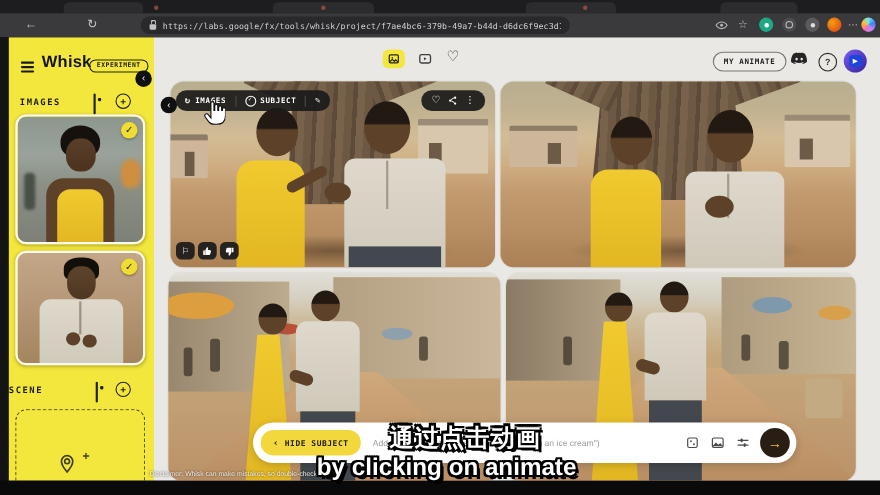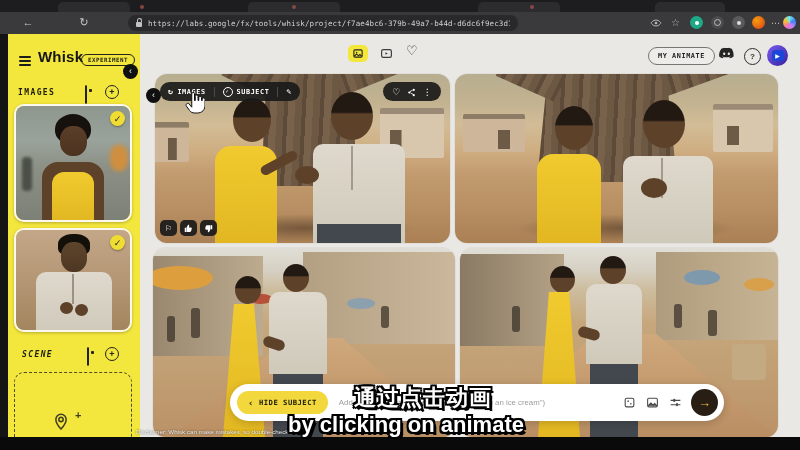--- a/index.html
+++ b/index.html
@@ -191,21 +191,21 @@
       <div class="abs" style="left:0;top:0;right:0;bottom:0;background:linear-gradient(180deg,#c3a788 0%,#b69877 45%,#a3855f 100%);"></div>
       <div class="abs shirt" style="left:20px;top:42px;width:76px;height:62px;"></div>
       <div class="abs" style="left:56px;top:44px;width:2px;height:30px;background:#9a9283;"></div>
       <div class="abs" style="left:42px;top:4px;width:32px;height:22px;background:#131009;border-radius:45% 45% 35% 35%;"></div>
       <div class="abs" style="left:45px;top:12px;width:26px;height:30px;background:linear-gradient(180deg,#5d442c,#4e3722);border-radius:45%;"></div>
       <div class="abs skin" style="left:44px;top:72px;width:13px;height:12px;border-radius:50%;"></div>
       <div class="abs skin" style="left:59px;top:74px;width:13px;height:12px;border-radius:50%;"></div>
       <div class="badgecheck">✓</div>
     </div>
 
-    <div class="abs seclabel mono" style="left:14px;top:316px;font-style:italic;">SCENE</div>
+    <div class="abs seclabel mono" style="left:0;top:316px;">SCENE</div>
     <span class="abs dice" style="left:77px;top:314px;"></span>
     <span class="abs pluscirc" style="left:97px;top:313px;">+</span>
 
     <div class="dashbox">
       <span class="abs" style="left:38px;top:40px;">
         <svg width="16" height="18" viewBox="0 0 24 28">
             <path d="M12 2a8 8 0 0 0-8 8c0 6 8 15 8 15s8-9 8-15a8 8 0 0 0-8-8zm0 11.4a3.4 3.4 0 1 1 0-6.8 3.4 3.4 0 0 1 0 6.8z" fill="none" stroke="#23231a" stroke-width="2.4"></path>
           </svg>
       </span>
       <span class="abs" style="left:60px;top:36px;font-size:11px;font-weight:bold;color:#23231a;">+</span>

